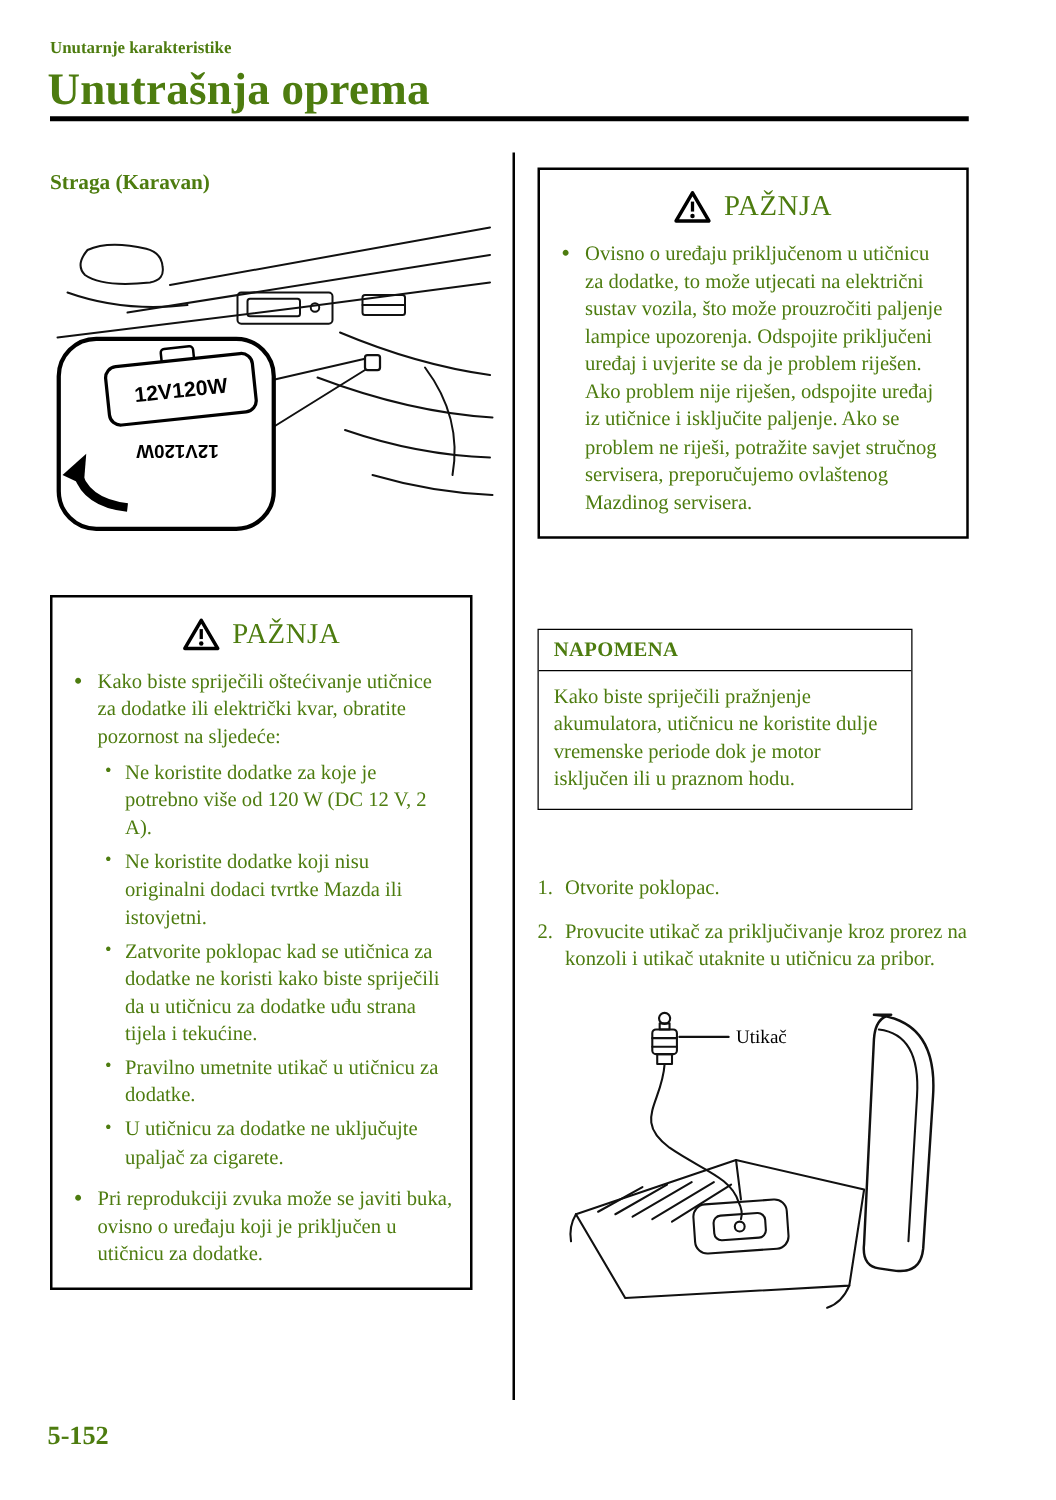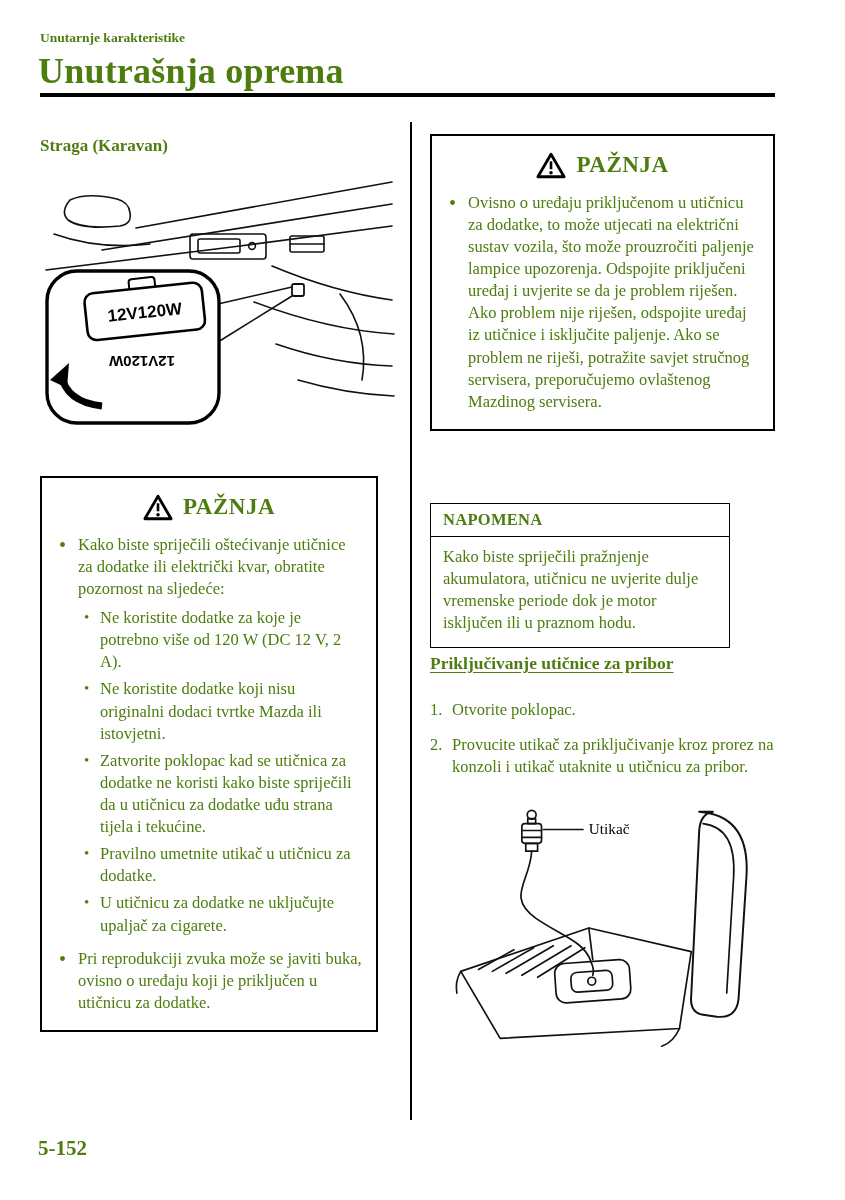--- a/index.html
+++ b/index.html
@@ -25,21 +25,21 @@
   .warning-box {
     border:2px solid #000; background:#fff;
     padding:12px 14px 16px 14px;
     font-size:16.5px; line-height:1.34;
   }
   .warning-box-left  { left:40px;  top:476px; width:338px; box-sizing:border-box; }
   .warning-box-right { left:430px; top:134px; width:345px; box-sizing:border-box; }
 
   .warn-title {
     display:flex; align-items:center; justify-content:center; gap:10px;
-    font-size:23px; font-weight:bold; letter-spacing:0.5px;
+    font-size:23px; font-weight:normal; letter-spacing:0.5px;
     margin:2px 0 8px 0;
   }
   .warn-tri { width:30px; height:27px; flex:none; }
 
   ul.l1 { margin:0; padding:0; list-style:none; }
   ul.l1 > li { position:relative; padding-left:22px; margin-top:11px; }
   ul.l1 > li::before { content:"•"; position:absolute; left:3px; top:-2px; font-size:20px; }
   ul.l2 { margin:7px 0 0 2px; padding:0; list-style:none; }
   ul.l2 > li { position:relative; padding-left:20px; margin-top:5px; }
   ul.l2 > li::before { content:"•"; position:absolute; left:4px; top:0; font-size:15px; }
@@ -146,24 +146,23 @@
     </div>
     <ul class="l1">
       <li>
         <span>Ovisno o uređaju priključenom u utičnicu za dodatke, to može utjecati na električni sustav vozila, što može prouzročiti paljenje lampice upozorenja. Odspojite priključeni uređaj i uvjerite se da je problem riješen. Ako problem nije riješen, odspojite uređaj iz utičnice i isključite paljenje. Ako se problem ne riješi, potražite savjet stručnog servisera, preporučujemo ovlaštenog Mazdinog servisera.</span>
       </li>
     </ul>
   </div>
 
   <div class="abs note-box">
     <div class="note-title">NAPOMENA</div>
-    <div class="note-text">Kako biste spriječili pražnjenje akumulatora, utičnicu ne uvjerite dulje vremenske periode dok je motor isključen ili u praznom hodu.</div>
-  </div>
-
-  <div class="abs sub-heading">Priključivanje utičnice za pribor</div>
+    <div class="note-text">Kako biste spriječili pražnjenje akumulatora, utičnicu ne koristite dulje vremenske periode dok je motor isključen ili u praznom hodu.</div>
+  </div>
+
 
   <div class="abs steps">
     <div class="step">
       <span class="step-num">1.</span>
       <span class="step-text">Otvorite poklopac.</span>
     </div>
     <div class="step">
       <span class="step-num">2.</span>
       <span class="step-text">Provucite utikač za priključivanje kroz prorez na konzoli i utikač utaknite u utičnicu za pribor.</span>
     </div>

